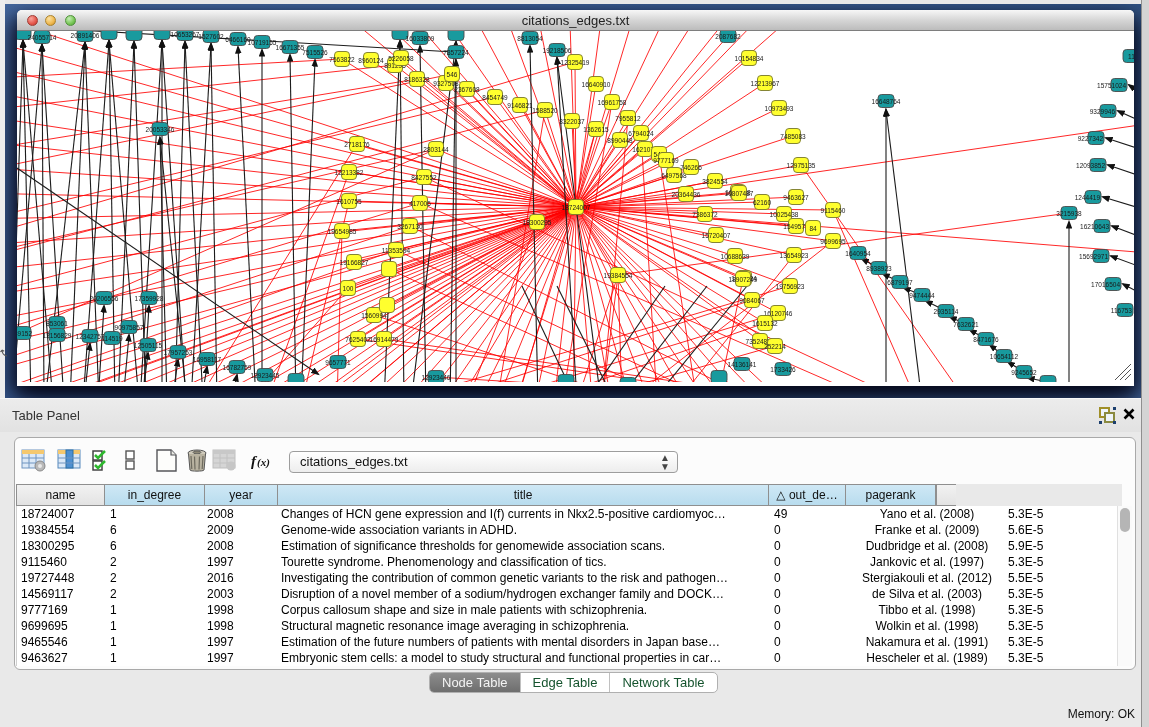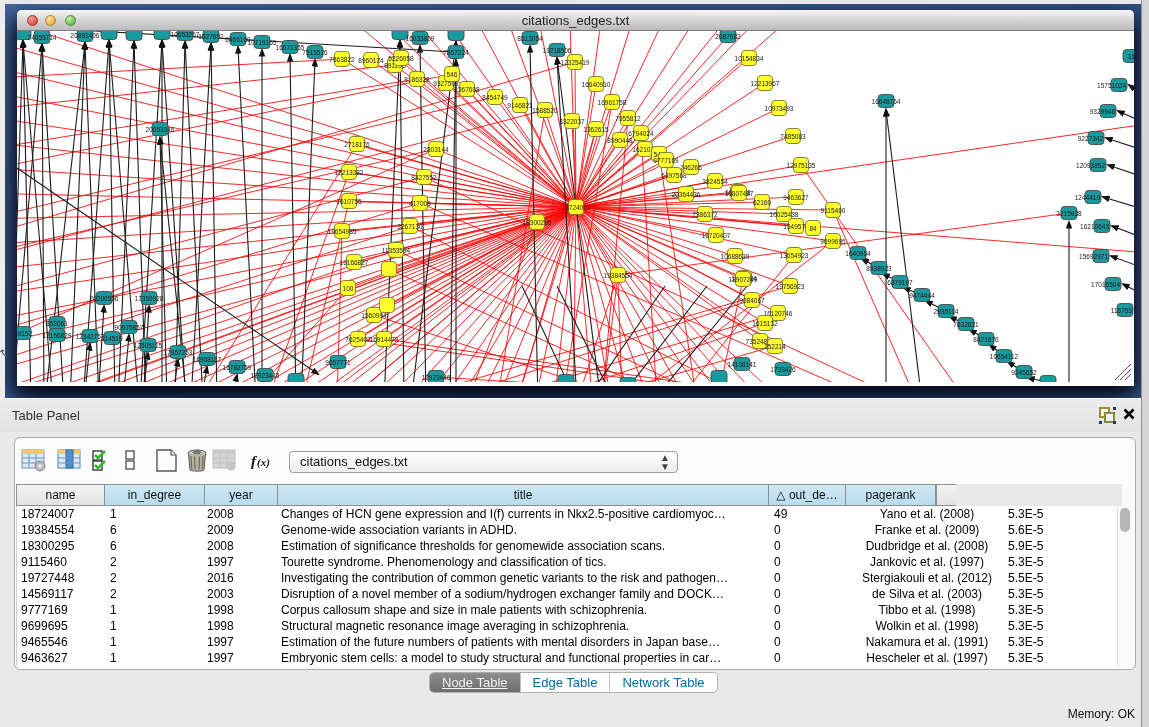--- a/index.html
+++ b/index.html
@@ -34,22 +34,22 @@
 .c1 { width:100px; padding-left:5px; }
 .c2 { width:73px;  padding-left:2px; }
 .c3 { width:491px; padding-left:3px; }
 .c4 { width:77px;  padding-left:5px; }
 .c5 { width:162px; text-align:center; }
 .c6 { width:90px;  padding-left:0px; }
 #vsb { position:absolute; right:3px; top:68px; width:15px; height:160px; background:#fafafa; border-left:1px solid #e0e0e0;}
 #vsb .th { position:absolute; left:2px; top:2px; width:10px; height:24px; border-radius:5px; background:#b5b5b5; }
 
 #tabs { position:absolute; left:429px; top:274px; height:21px; display:flex; border:1px solid #b0b0b0; border-radius:5px; overflow:hidden; background:#fff; font-size:13px; }
-#tabs div { padding:0 12px; line-height:20px; color:#0369a1; }
-#tabs div.sel { background:linear-gradient(#8d8d8d,#6e6e6e); color:#f4f4f4;text-decoration:underline; }
+#tabs div { padding:0 12px; line-height:20px; color:#14532d; }
+#tabs div.sel { background:linear-gradient(#8d8d8d,#6e6e6e); color:#f4f4f4; }
 #tabs div + div { border-left:1px solid #c0c0c0; }
 
 #status { position:absolute; left:0; top:302px; width:100%; height:27px;margin-left:24px; }
 #status .m { position:absolute; right:30px; top:7px; font-size:12px; color:#111; }
 #memdot { position:absolute; right:8px; top:5px; width:15px; height:15px; border-radius:50%; background:#35c435; border:1.5px solid #1c4d1c; }
 
 .ic { position:absolute; top:10px; }
 </style></head>
 <body>
 <div id="desktop">
@@ -759,21 +759,21 @@
           <div class="c4">0</div>
           <div class="c5">Nakamura et al. (1991)</div>
           <div class="c6">5.3E-5</div>
         </div>
 <div class="tr">
           <div class="c0">9463627</div>
           <div class="c1">1</div>
           <div class="c2">1997</div>
           <div class="c3">Embryonic stem cells: a model to study structural and functional properties in car…</div>
           <div class="c4">0</div>
-          <div class="c5">Hescheler et al. (1997)</div>
+          <div class="c5">Hescheler et al. (1989)</div>
           <div class="c6">5.3E-5</div>
         </div>
     </div>
     <div id="vsb">
         <div class="th"></div>
       </div>
   </div>
   <div id="tabs">
       <div class="sel">Node Table</div>
       <div>Edge Table</div>

